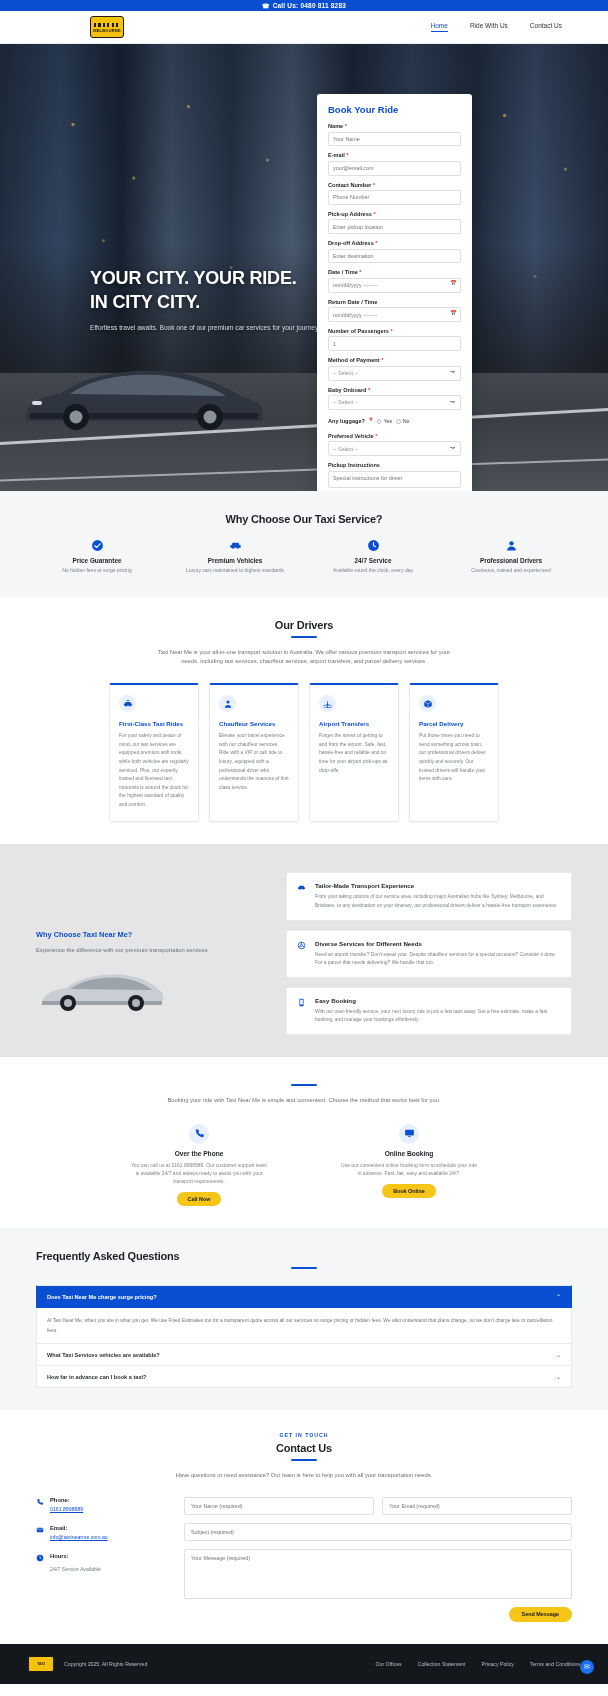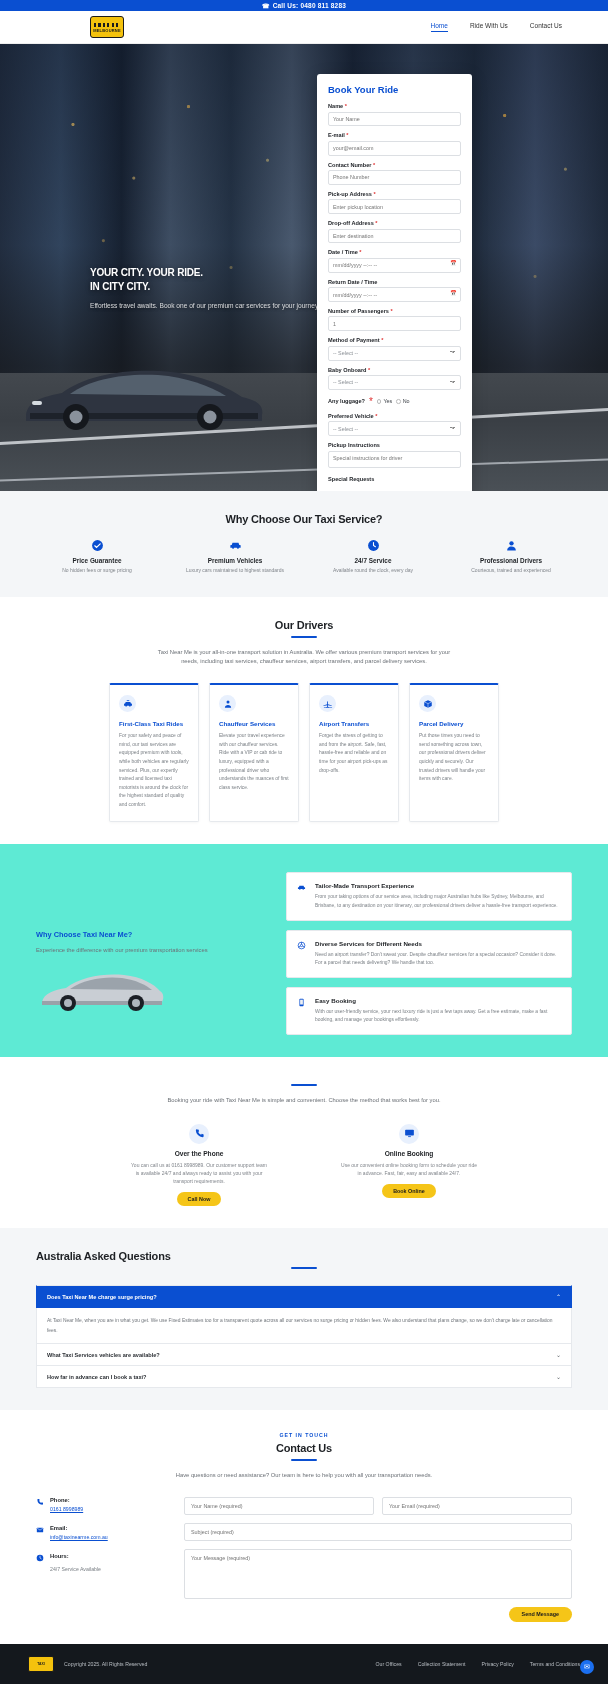--- a/index.html
+++ b/index.html
@@ -88,31 +88,31 @@
     background: rgba(225,230,236,.6);
     transform: rotate(-2deg);
   }
   .hero-car {
     position: absolute; left: 18px; bottom: 56px; width: 250px; height: 78px;
   }
   .hero-text {
     position: absolute; left: 90px; top: 222px; width: 230px; z-index: 4;
   }
   .hero-h1 {
-    color:#fff; font-size: 10px; font-weight: bold; line-height: 1.35;
+    color:#fff; font-size: 18px; font-weight: bold; line-height: 1.35;
     letter-spacing: -.2px; text-shadow: 0 1px 4px rgba(0,0,0,.5);
   }
   .hero-sub {
     margin-top: 8px; color: rgba(255,255,255,.82); font-size: 6.6px; line-height: 1.65;
     text-shadow: 0 1px 3px rgba(0,0,0,.5);
   }
 
   
   .book-card {
-    position: absolute; right: 136px; top: 30px; width: 155px;
+    position: absolute; right: 136px; top: 50px; width: 155px;
     background: #fff; border-radius: 3px; box-shadow: 0 4px 16px rgba(0,0,0,.22);
     padding: 10px 11px 14px; z-index: 6;
   }
   .book-title { color:#0a4fd1; font-size: 9.5px; font-weight: bold; margin-bottom: 8px; }
   .fld { margin-bottom: 6px; }
   .fld label {
     display:block; font-size: 5.6px; font-weight: bold; color:#23262b; margin-bottom: 2.5px;
   }
   .req { color:#e03131; }
   .fld input, .fld select, .fld textarea {
@@ -131,21 +131,21 @@
   }
   .radio-row { display:flex; align-items:center; gap: 4px; margin-bottom: 6px; }
   .radio-row .lbl { font-size:5.6px; font-weight:bold; color:#23262b; }
   .radio-row .opt { display:flex; align-items:center; gap:2px; font-size:5.4px; color:#3c4147; }
   .radio-row .dot { width:4.5px; height:4.5px; border:1px solid #bbb; border-radius:50%; display:inline-block;}
 
   
   .sec { padding: 22px 36px; }
   .sec-gray { background:#f4f6f8; }
   .sec-white { background:#ffffff; }
-  .sec-lgray { background:#5eead4; }
+  .sec-lgray { background:#e5e5e5; }
   .sec-title {
     text-align:center; font-size:11px; font-weight:bold; color:#1d2024; letter-spacing:-.2px;
   }
   .sec-title.left { text-align:left; }
   .rule { width: 26px; height:2px; background:#0a4fd1; margin: 5px auto 0; border-radius:2px;}
   .sec-desc {
     text-align:center; font-size:5.8px; color:#6b7076; line-height:1.7;
     max-width: 300px; margin: 10px auto 0;
   }
 
@@ -548,21 +548,21 @@
             </svg>
         </div>
         <h4>Online Booking</h4>
         <p>Use our convenient online booking form to schedule your ride in advance. Fast, fair, easy and available 24/7.</p>
         <button class="ybtn">Book Online</button>
       </div>
     </div>
   </div>
 
   <div class="sec sec-gray">
-    <div class="sec-title left">Australia Asked Questions</div>
+    <div class="sec-title left">Frequently Asked Questions</div>
     <div class="rule"></div>
     <div class="faq">
       <div class="faq-item faq-open">
         <span class="faq-q">Does Taxi Near Me charge surge pricing?</span>
         <span class="chev">⌃</span>
       </div>
       <div class="faq-body">At Taxi Near Me, when you are in what you get. We use Fixed Estimates too for a transparent quote across all our services no surge pricing or hidden fees. We also understand that plans change, so we don't charge late or cancellation fees.</div>
       <div class="faq-item">
         <span class="faq-q">What Taxi Services vehicles are available?</span>
         <span class="chev">⌄</span>

